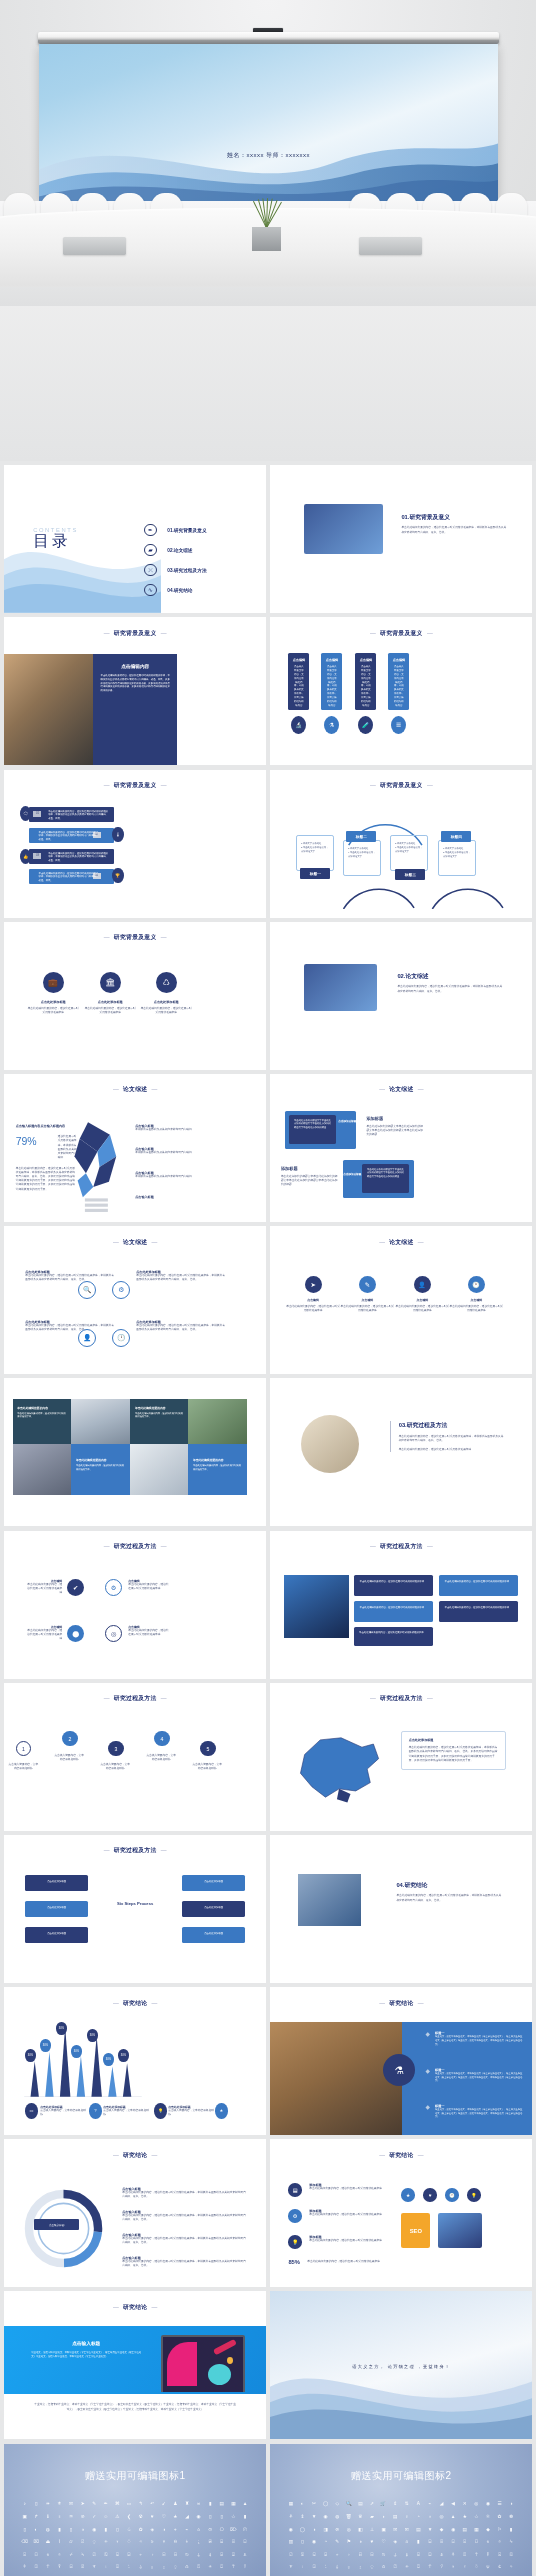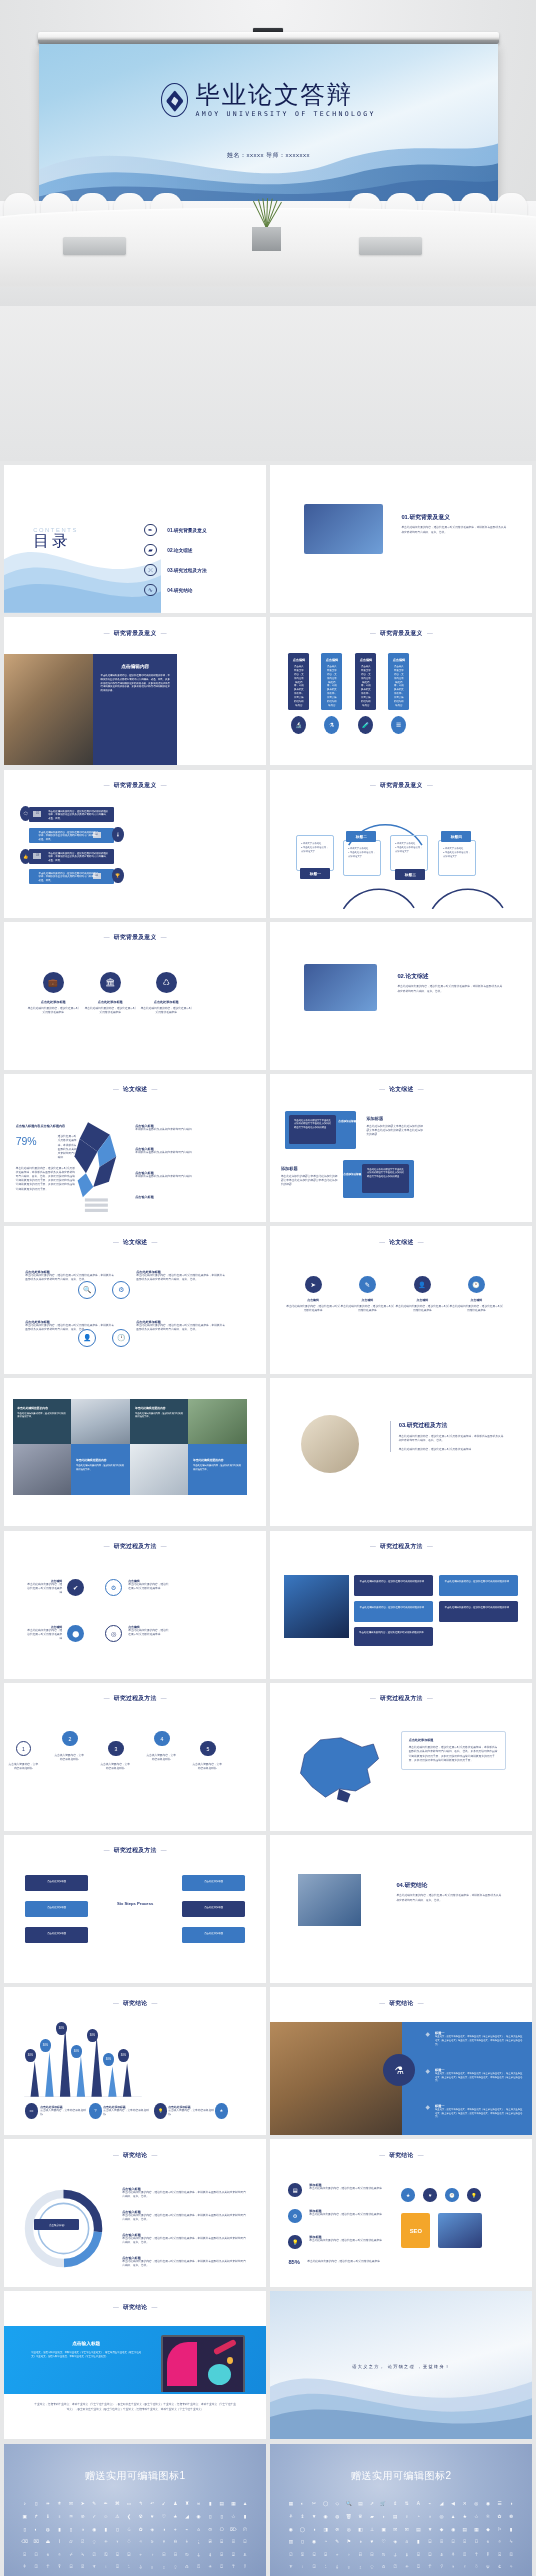--- a/index.html
+++ b/index.html
@@ -203,29 +203,20 @@
           <linearGradient id="wg2" x1="0" y1="0" x2="1" y2="0">
             <stop offset="0" stop-color="#c6ddf0" stop-opacity=".9"></stop>
             <stop offset="1" stop-color="#7fb0dd" stop-opacity=".9"></stop>
           </linearGradient>
         </defs>
         <path d="M0,120 C180,40 380,175 560,108 C700,56 800,96 876,70 L876,190 L0,190 Z" fill="url(#wg2)"></path>
         <path d="M0,150 C190,78 360,192 600,128 C740,92 820,126 876,108 L876,190 L0,190 Z" fill="url(#wg1)"></path>
         <path d="M0,172 C200,118 400,200 660,150 C770,128 830,152 876,140 L876,190 L0,190 Z" fill="#2f5f9e" opacity=".55"></path>
       </svg>
 
-      <div class="hero-title-wrap">
-        <div class="hero-logo">
-          <div class="hero-logo-inner"></div>
-        </div>
-        <div class="hero-title-text">
-          <div class="hero-title-cn">毕业论文答辩</div>
-          <div class="hero-title-en">AMOY UNIVERSITY OF TECHNOLOGY</div>
-        </div>
-      </div>
       <div class="hero-byline">姓名：xxxxx      导师：xxxxxxx</div>
     </div>
 
     <div class="hero-table"></div>
     <div class="chairs">
       <div class="chair" style="left:4.2px"></div>
         <div class="chair" style="left:41px"></div>
       <div class="chair" style="left:77px"></div>
         <div class="chair" style="left:114px"></div>
       <div class="chair" style="left:151px"></div>

